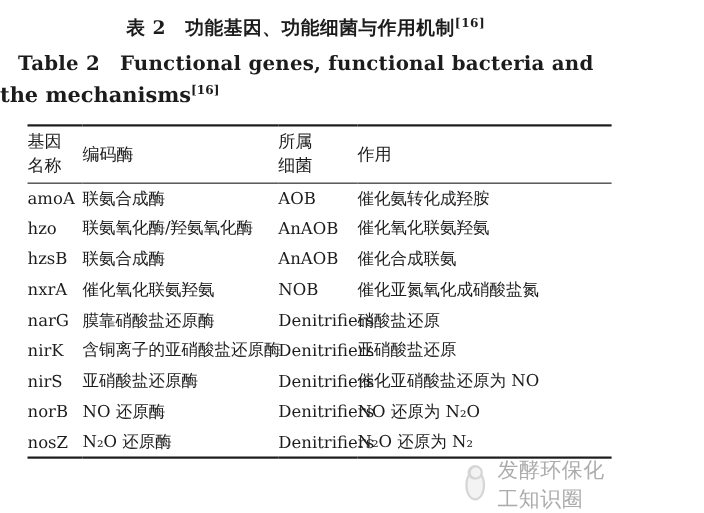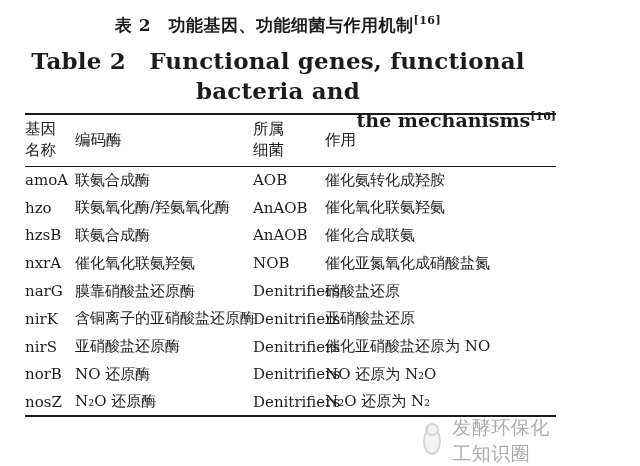--- a/index.html
+++ b/index.html
@@ -4,22 +4,22 @@
 <style>
   html,body { margin:0; padding:0; background:#fff; }
   .page {
     position:relative; width:556px; height:466px; background:#ffffff;
     font-family:"DejaVu Serif","Liberation Serif",serif; color:#1c1c1c; overflow:hidden;
   }
   .title-zh {
     text-align:center; padding-top:14px; font-size:17px; font-weight:bold;
     letter-spacing:0.5px;
   }
-  .title-en { text-align:center; font-size:23px; font-weight:bold; margin-top:9px; letter-spacing:0.2px; }
-  .title-en2 { text-align:right; font-size:19px; font-weight:bold; margin-top:5px; }
+  .title-en { text-align:center; font-size:18px; font-weight:bold; margin-top:9px; letter-spacing:0.2px; }
+  .title-en2 { text-align:left; font-size:19px; font-weight:bold; margin-top:5px; }
   sup.ref { font-size:11px; font-weight:bold; }
   .tbl {
     position:absolute; left:25px; top:113px; width:560px;
     border-collapse:collapse; table-layout:fixed;
     border-top:2.5px solid #1b1b1b; border-bottom:2.5px solid #1b1b1b;
   }
   .tbl thead tr { height:52px; border-bottom:1.5px solid #1b1b1b; }
   .tbl tbody tr { height:27.8px; }
   .tbl th, .tbl td {
     font-weight:normal; font-size:15px; padding:0; vertical-align:middle;

